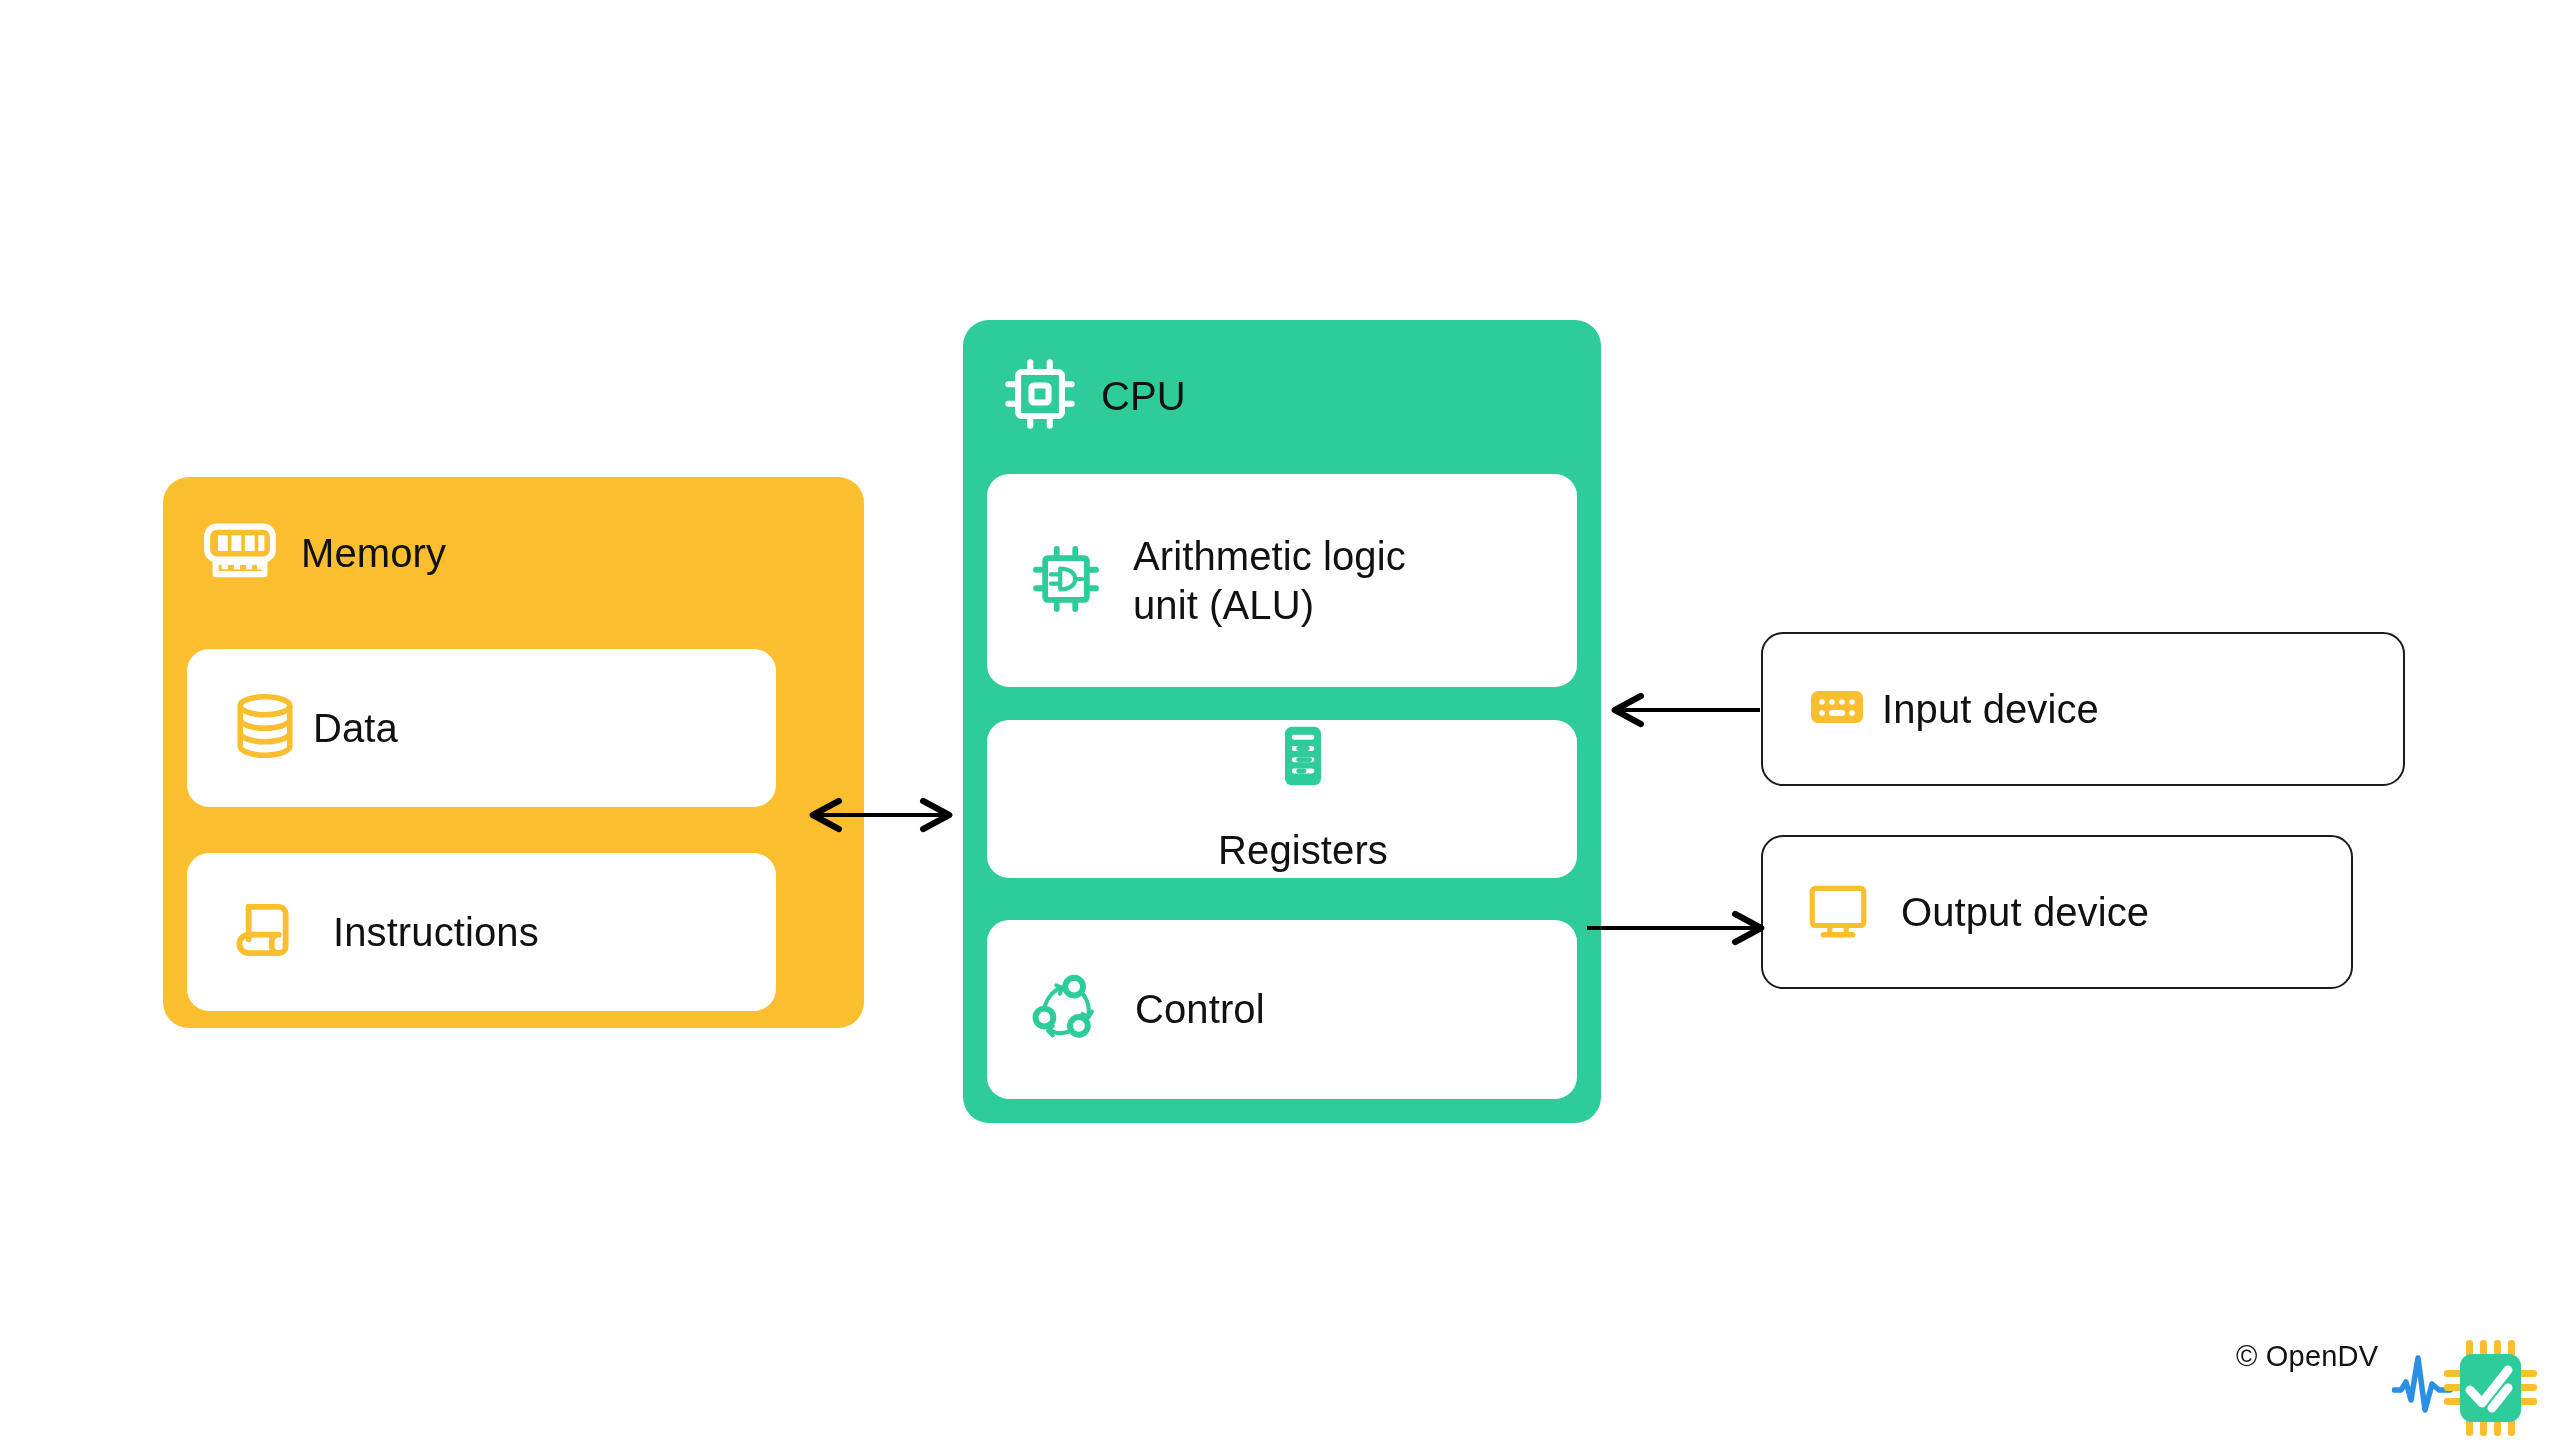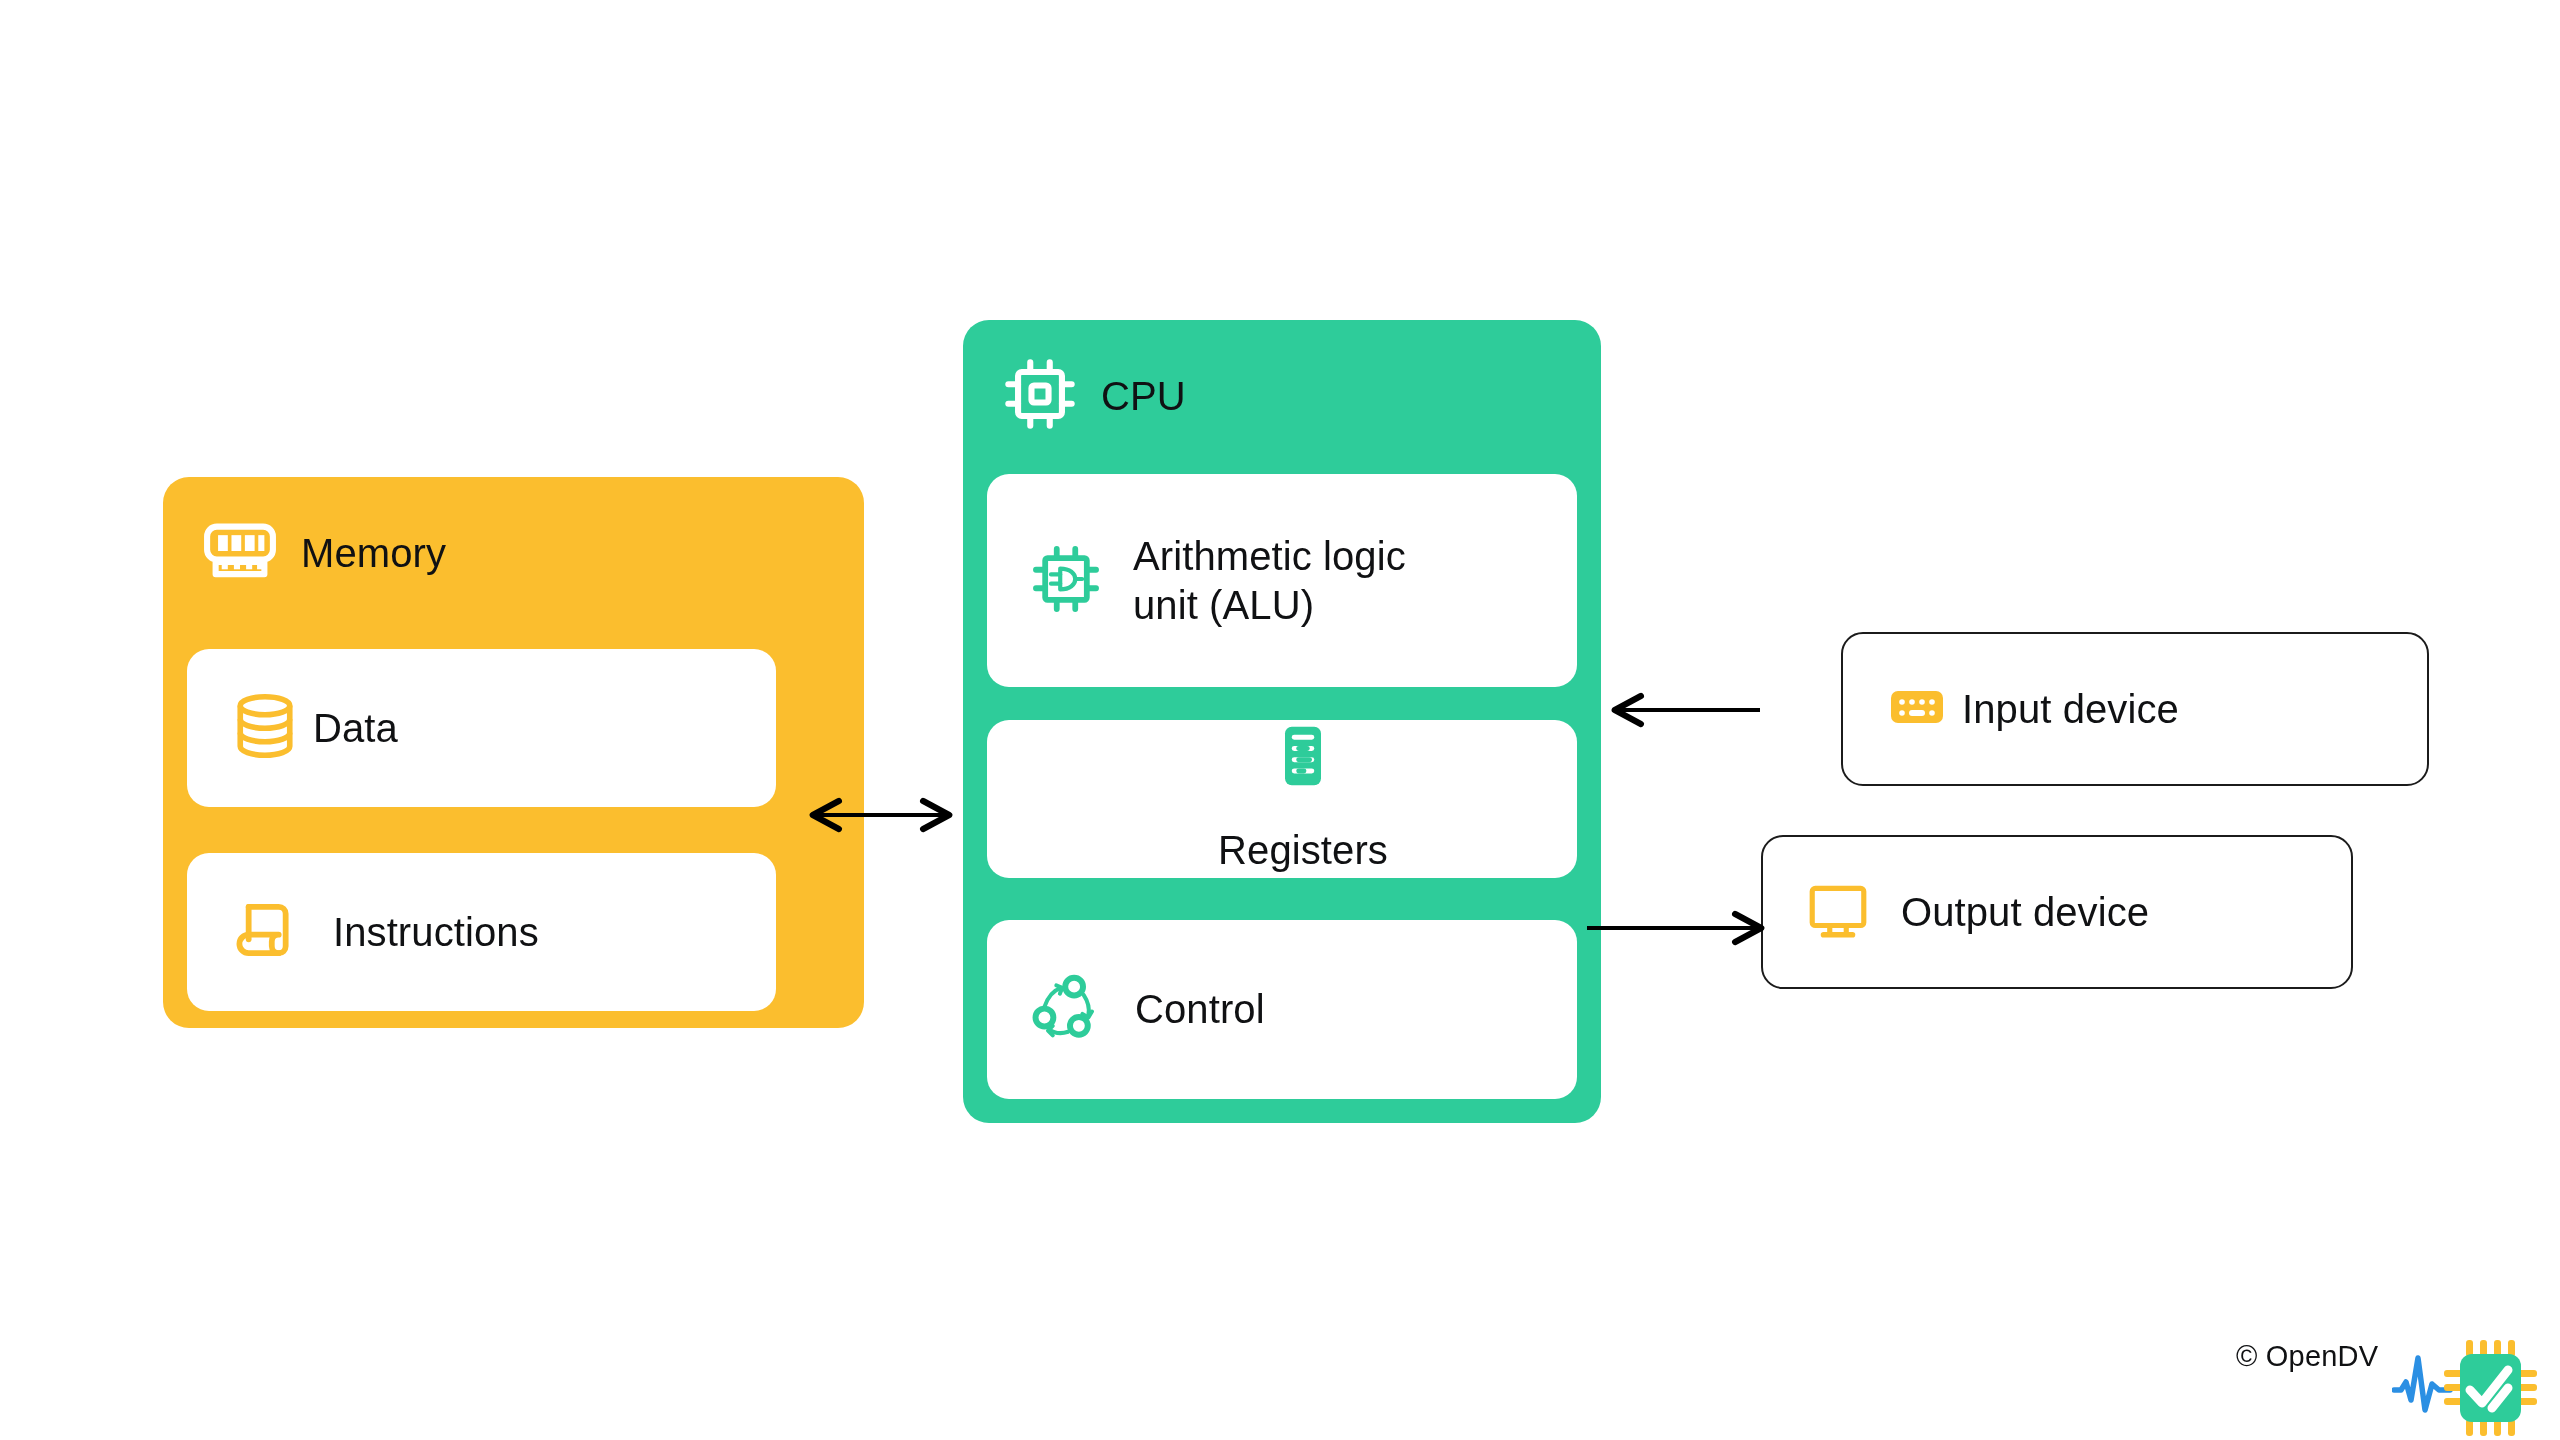--- a/index.html
+++ b/index.html
@@ -69,21 +69,21 @@
   
   #cpu-block{
     left:963px;top:320px;width:638px;height:803px;
     background:var(--green,#2ECC9A);
   }
   #card-alu{left:24px;top:154px;width:590px;height:213px;}
   #card-registers{left:24px;top:400px;width:590px;height:158px;flex-direction:column;}
   #card-control{left:24px;top:600px;width:590px;height:179px;}
 
   
-  #card-input{left:1841px;top:632px;width:588px;height:154px;gap:13px;}
+  #card-input{left:1761px;top:632px;width:644px;height:154px;gap:13px;}
   #card-output{left:1761px;top:835px;width:592px;height:154px;}
 
   
   .arrow-svg{position:absolute;overflow:visible;}
   #arrow-mem-cpu{left:806px;top:795px;}
   #arrow-input-cpu{left:1608px;top:690px;}
   #arrow-cpu-output{left:1583px;top:908px;}
 
   
   #footer{

